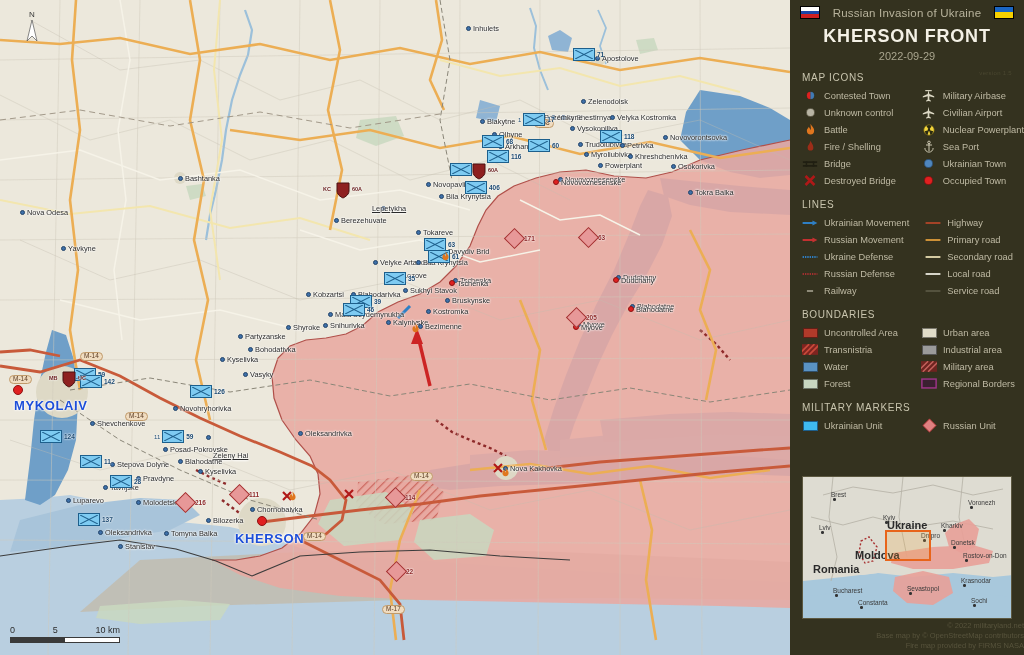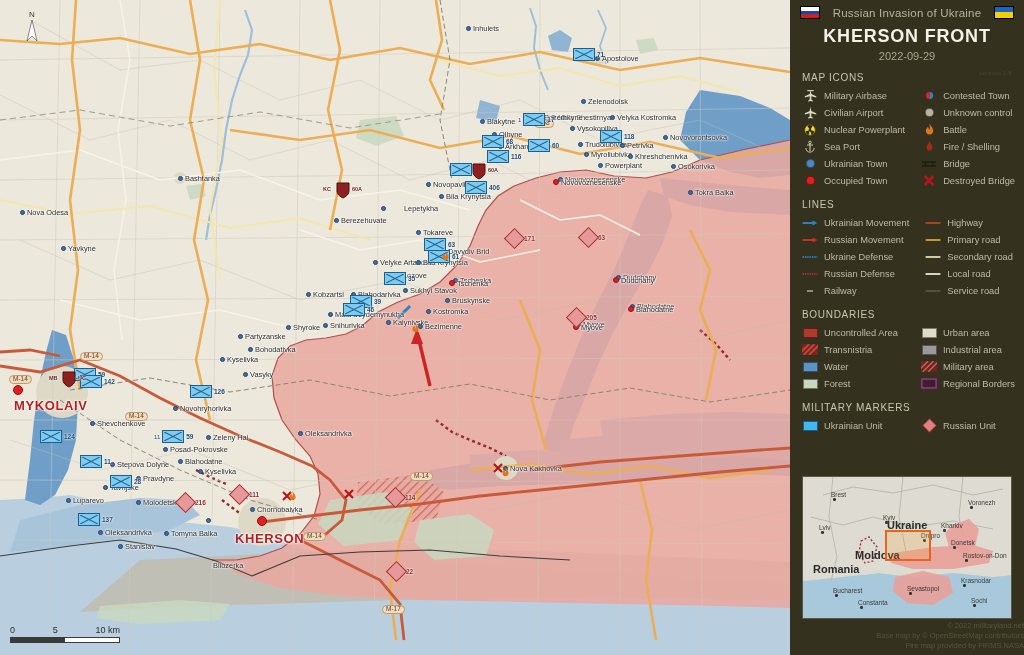--- a/index.html
+++ b/index.html
@@ -38,21 +38,21 @@
   #watermark .wm-a { color: #6e6a55; }
   #watermark .wm-b { color: #f2eee2; }
 
   
   .lbl {
     position: absolute; font-size: 7.4px; color: #2a2a2a;
     white-space: nowrap; line-height: 1;
     text-shadow: 0 0 2px #fff, 0 0 2px #fff, 0 0 3px #fff;
     pointer-events: none;
   }
-  .lbl.big { font-size: 13px; font-weight: bold; letter-spacing: .6px; color: #b91c1c; }
+  .lbl.big { font-size: 13px; font-weight: bold; letter-spacing: .6px; color: #1d4ed8; }
   .lbl.road {
     font-size: 6.5px; color: #5a3a22; background: #f0dcc0;
     border: 1px solid #c09a6a; border-radius: 6px; padding: 0 3px;
     text-shadow: none;
   }
 
   
   .dot { position: absolute; border-radius: 50%; }
   .dot.ua  { background: #3d6fa8; border: 1px solid #24456b; }
   .dot.occ { background: #e02020; border: 1px solid #8e1212; }
@@ -359,21 +359,21 @@
         <div class="lbl" style="left: 505px; top: 143px;">Arkhanhelske</div>
         <div class="dot ua" style="left: 491.5px; top: 131.5px; width: 5px; height: 5px;"></div>
         <div class="lbl" style="left: 499px; top: 131px;">Olhyne</div>
         <div class="dot ua" style="left: 479.5px; top: 118.5px; width: 5px; height: 5px;"></div>
         <div class="lbl" style="left: 487px; top: 118px;">Blakytne</div>
         <div class="dot ua" style="left: 425.5px; top: 181.5px; width: 5px; height: 5px;"></div>
         <div class="lbl" style="left: 433px; top: 181px;">Novopavlivka</div>
         <div class="dot ua" style="left: 438.5px; top: 193.5px; width: 5px; height: 5px;"></div>
         <div class="lbl" style="left: 446px; top: 193px;">Bila Krynytsia</div>
         <div class="dot ua" style="left: 380.5px; top: 205.5px; width: 5px; height: 5px;"></div>
-        <div class="lbl" style="left: 404px; top: 205px;">Lepetykha</div>
+        <div class="lbl" style="left: 372px; top: 205px; text-decoration: underline;">Lepetykha</div>
         <div class="dot ua" style="left: 333.5px; top: 217.5px; width: 5px; height: 5px;"></div>
         <div class="lbl" style="left: 341px; top: 217px;">Berezehuvate</div>
         <div class="dot ua" style="left: 415.5px; top: 229.5px; width: 5px; height: 5px;"></div>
         <div class="lbl" style="left: 423px; top: 229px;">Tokareve</div>
         <div class="dot ua" style="left: 440.5px; top: 248.5px; width: 5px; height: 5px;"></div>
         <div class="lbl" style="left: 448px; top: 248px;">Davydiv Brid</div>
         <div class="dot ua" style="left: 372.5px; top: 259.5px; width: 5px; height: 5px;"></div>
         <div class="lbl" style="left: 380px; top: 259px;">Velyke Artakove</div>
         <div class="dot ua" style="left: 415.5px; top: 259.5px; width: 5px; height: 5px;"></div>
         <div class="lbl" style="left: 423px; top: 259px;">Bila Krynytsia</div>
@@ -415,21 +415,21 @@
         <div class="lbl" style="left: 583px; top: 321px;">Myove</div>
         <div class="dot ua" style="left: 615.5px; top: 274.5px; width: 5px; height: 5px;"></div>
         <div class="lbl" style="left: 623px; top: 274px;">Dudchany</div>
         <div class="dot ua" style="left: 687.5px; top: 189.5px; width: 5px; height: 5px;"></div>
         <div class="lbl" style="left: 695px; top: 189px;">Tokra Balka</div>
         <div class="dot ua" style="left: 89.5px; top: 420.5px; width: 5px; height: 5px;"></div>
         <div class="lbl" style="left: 97px; top: 420px;">Shevchenkove</div>
         <div class="dot ua" style="left: 172.5px; top: 405.5px; width: 5px; height: 5px;"></div>
         <div class="lbl" style="left: 180px; top: 405px;">Novohryhorivka</div>
         <div class="dot ua" style="left: 205.5px; top: 434.5px; width: 5px; height: 5px;"></div>
-        <div class="lbl" style="left: 213px; top: 434px;">Zeleny Hai</div>
+        <div class="lbl" style="left: 213px; top: 452px; text-decoration: underline;">Zeleny Hai</div>
         <div class="dot ua" style="left: 162.5px; top: 446.5px; width: 5px; height: 5px;"></div>
         <div class="lbl" style="left: 170px; top: 446px;">Posad-Pokrovske</div>
         <div class="dot ua" style="left: 177.5px; top: 458.5px; width: 5px; height: 5px;"></div>
         <div class="lbl" style="left: 185px; top: 458px;">Blahodatne</div>
         <div class="dot ua" style="left: 197.5px; top: 468.5px; width: 5px; height: 5px;"></div>
         <div class="lbl" style="left: 205px; top: 468px;">Kyselivka</div>
         <div class="dot ua" style="left: 109.5px; top: 461.5px; width: 5px; height: 5px;"></div>
         <div class="lbl" style="left: 117px; top: 461px;">Stepova Dolyne</div>
         <div class="dot ua" style="left: 135.5px; top: 475.5px; width: 5px; height: 5px;"></div>
         <div class="lbl" style="left: 143px; top: 475px;">Pravdyne</div>
@@ -437,21 +437,21 @@
         <div class="lbl" style="left: 110px; top: 484px;">Tavrijske</div>
         <div class="dot ua" style="left: 135.5px; top: 499.5px; width: 5px; height: 5px;"></div>
         <div class="lbl" style="left: 143px; top: 499px;">Molodetske</div>
         <div class="dot ua" style="left: 65.5px; top: 497.5px; width: 5px; height: 5px;"></div>
         <div class="lbl" style="left: 73px; top: 497px;">Luparevo</div>
         <div class="dot ua" style="left: 97.5px; top: 529.5px; width: 5px; height: 5px;"></div>
         <div class="lbl" style="left: 105px; top: 529px;">Oleksandrivka</div>
         <div class="dot ua" style="left: 163.5px; top: 530.5px; width: 5px; height: 5px;"></div>
         <div class="lbl" style="left: 171px; top: 530px;">Tomyna Balka</div>
         <div class="dot ua" style="left: 205.5px; top: 517.5px; width: 5px; height: 5px;"></div>
-        <div class="lbl" style="left: 213px; top: 517px; margin-top: 45px;">Bilozerka</div>
+        <div class="lbl" style="left: 213px; top: 517px;">Bilozerka</div>
         <div class="dot ua" style="left: 117.5px; top: 543.5px; width: 5px; height: 5px;"></div>
         <div class="lbl" style="left: 125px; top: 543px;">Stanislav</div>
         <div class="dot ua" style="left: 249.5px; top: 506.5px; width: 5px; height: 5px;"></div>
         <div class="lbl" style="left: 257px; top: 506px;">Chornobaivka</div>
         <div class="dot ua" style="left: 502.5px; top: 465.5px; width: 5px; height: 5px;"></div>
         <div class="lbl" style="left: 510px; top: 465px;">Nova Kakhovka</div>
         <div class="dot ua" style="left: 297.5px; top: 430.5px; width: 5px; height: 5px;"></div>
         <div class="lbl" style="left: 305px; top: 430px;">Oleksandrivka</div>
         <div class="dot occ" style="left: 553px; top: 179px; width: 6px; height: 6px;"></div>
         <div class="lbl" style="left: 561px; top: 179px;">Novovoznesenske</div>
@@ -713,20 +713,73 @@
         <span id="hdr-title">Russian Invasion of Ukraine</span>
         <span class="flag flag-ua"></span>
       </div>
       <div id="front-title">KHERSON FRONT</div>
       <div id="front-date">2022-09-29</div>
     </div>
     <div id="version">version 1.5</div>
 
     <div class="sec-title">MAP ICONS</div>
     <div class="legend-grid">
+      <div class="lg-col" id="icons-right">
+          <div class="lg-row">
+            <span class="lg-ico">
+              <svg width="11" height="11" viewBox="0 0 12 12">
+                <path d="M6,1.6 A4.4,4.4 0 0 0 6,10.4 Z" fill="#e02020"></path>
+                <path d="M6,1.6 A4.4,4.4 0 0 1 6,10.4 Z" fill="#3f7ab5"></path>
+                <circle cx="6" cy="6" r="4.4" fill="none" stroke="#2a2a1a" stroke-width="0.8"></circle>
+              </svg>
+            </span>
+            <span class="lg-txt">Contested Town</span>
+          </div>
+          <div class="lg-row">
+            <span class="lg-ico">
+              <svg width="11" height="11" viewBox="0 0 12 12">
+                <circle cx="6" cy="6" r="4.4" fill="#b8b4a4" stroke="#56523f" stroke-width="1"></circle>
+              </svg>
+            </span>
+            <span class="lg-txt">Unknown control</span>
+          </div>
+          <div class="lg-row">
+            <span class="lg-ico">
+              <svg width="13" height="13" viewBox="0 0 16 16">
+                <path d="M8,1 C10,5 12.5,6 12.5,9.5 A4.5,4.5 0 0 1 3.5,9.5 C3.5,7 5,6.5 6,4.5 C6.6,6.5 8,7 8,9 C9,7.5 8,4 8,1 Z" fill="#e0761e"></path>
+              </svg>
+            </span>
+            <span class="lg-txt">Battle</span>
+          </div>
+          <div class="lg-row">
+            <span class="lg-ico">
+              <svg width="11" height="13" viewBox="0 0 12 16">
+                <path d="M6,1 C7.6,4.5 9.5,6 9.5,9.5 A3.5,3.5 0 0 1 2.5,9.5 C2.5,6.5 5,5.5 6,1 Z" fill="#9c2d18"></path>
+              </svg>
+            </span>
+            <span class="lg-txt">Fire / Shelling</span>
+          </div>
+          <div class="lg-row">
+            <span class="lg-ico">
+              <svg width="16" height="10" viewBox="0 0 18 10">
+                <path d="M1,3 L17,3 M1,7 L17,7" stroke="#201f12" stroke-width="2"></path>
+                <path d="M5,2 L5,8 M13,2 L13,8" stroke="#201f12" stroke-width="1.6"></path>
+              </svg>
+            </span>
+            <span class="lg-txt">Bridge</span>
+          </div>
+          <div class="lg-row">
+            <span class="lg-ico">
+              <svg width="14" height="13" viewBox="0 0 16 16">
+                <path d="M2.5,2.5 L13.5,13.5 M13.5,2.5 L2.5,13.5" stroke="#b01818" stroke-width="3.2"></path>
+              </svg>
+            </span>
+            <span class="lg-txt">Destroyed Bridge</span>
+          </div>
+        </div>
       <div class="lg-col" id="icons-left">
           <div class="lg-row">
             <span class="lg-ico">
               <svg width="13" height="13" viewBox="0 0 16 16">
                 <path d="M8,1 L9,6 L15,9 L15,10.5 L9,9 L9,13 L11,14.5 L11,15.5 L8,14.8 L5,15.5 L5,14.5 L7,13 L7,9 L1,10.5 L1,9 L7,6 Z" fill="#dcd8c4"></path>
                 <path d="M4,2 L12,2" stroke="#dcd8c4" stroke-width="1.4"></path>
               </svg>
             </span>
             <span class="lg-txt">Military Airbase</span>
           </div>
@@ -769,73 +822,20 @@
             </span>
             <span class="lg-txt">Ukrainian Town</span>
           </div>
           <div class="lg-row">
             <span class="lg-ico">
               <svg width="11" height="11" viewBox="0 0 12 12">
                 <circle cx="6" cy="6" r="4.4" fill="#e02020" stroke="#7e1010" stroke-width="1"></circle>
               </svg>
             </span>
             <span class="lg-txt">Occupied Town</span>
-          </div>
-        </div>
-      <div class="lg-col" id="icons-right">
-          <div class="lg-row">
-            <span class="lg-ico">
-              <svg width="11" height="11" viewBox="0 0 12 12">
-                <path d="M6,1.6 A4.4,4.4 0 0 0 6,10.4 Z" fill="#e02020"></path>
-                <path d="M6,1.6 A4.4,4.4 0 0 1 6,10.4 Z" fill="#3f7ab5"></path>
-                <circle cx="6" cy="6" r="4.4" fill="none" stroke="#2a2a1a" stroke-width="0.8"></circle>
-              </svg>
-            </span>
-            <span class="lg-txt">Contested Town</span>
-          </div>
-          <div class="lg-row">
-            <span class="lg-ico">
-              <svg width="11" height="11" viewBox="0 0 12 12">
-                <circle cx="6" cy="6" r="4.4" fill="#b8b4a4" stroke="#56523f" stroke-width="1"></circle>
-              </svg>
-            </span>
-            <span class="lg-txt">Unknown control</span>
-          </div>
-          <div class="lg-row">
-            <span class="lg-ico">
-              <svg width="13" height="13" viewBox="0 0 16 16">
-                <path d="M8,1 C10,5 12.5,6 12.5,9.5 A4.5,4.5 0 0 1 3.5,9.5 C3.5,7 5,6.5 6,4.5 C6.6,6.5 8,7 8,9 C9,7.5 8,4 8,1 Z" fill="#e0761e"></path>
-              </svg>
-            </span>
-            <span class="lg-txt">Battle</span>
-          </div>
-          <div class="lg-row">
-            <span class="lg-ico">
-              <svg width="11" height="13" viewBox="0 0 12 16">
-                <path d="M6,1 C7.6,4.5 9.5,6 9.5,9.5 A3.5,3.5 0 0 1 2.5,9.5 C2.5,6.5 5,5.5 6,1 Z" fill="#9c2d18"></path>
-              </svg>
-            </span>
-            <span class="lg-txt">Fire / Shelling</span>
-          </div>
-          <div class="lg-row">
-            <span class="lg-ico">
-              <svg width="16" height="10" viewBox="0 0 18 10">
-                <path d="M1,3 L17,3 M1,7 L17,7" stroke="#201f12" stroke-width="2"></path>
-                <path d="M5,2 L5,8 M13,2 L13,8" stroke="#201f12" stroke-width="1.6"></path>
-              </svg>
-            </span>
-            <span class="lg-txt">Bridge</span>
-          </div>
-          <div class="lg-row">
-            <span class="lg-ico">
-              <svg width="14" height="13" viewBox="0 0 16 16">
-                <path d="M2.5,2.5 L13.5,13.5 M13.5,2.5 L2.5,13.5" stroke="#b01818" stroke-width="3.2"></path>
-              </svg>
-            </span>
-            <span class="lg-txt">Destroyed Bridge</span>
           </div>
         </div>
     </div>
 
     <div class="sec-title">LINES</div>
     <div class="legend-grid">
       <div class="lg-col" id="lines-left">
           <div class="lg-row">
             <span class="lg-ico">
               <svg width="24" height="10" viewBox="0 0 26 10">

